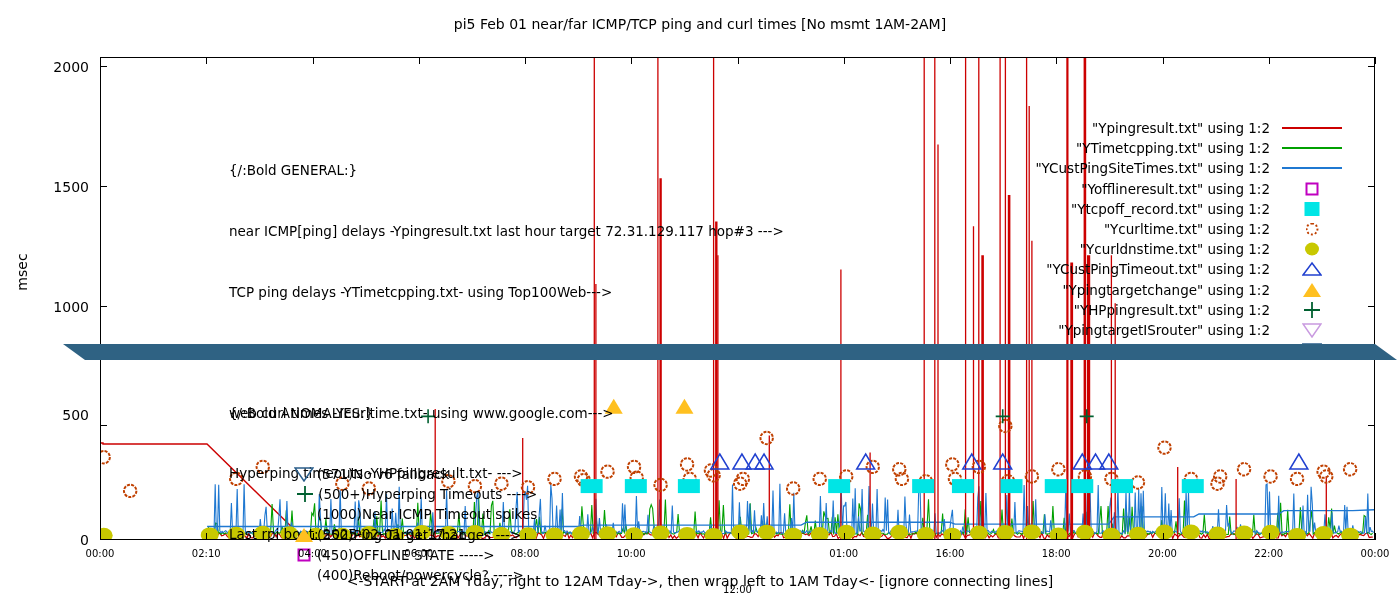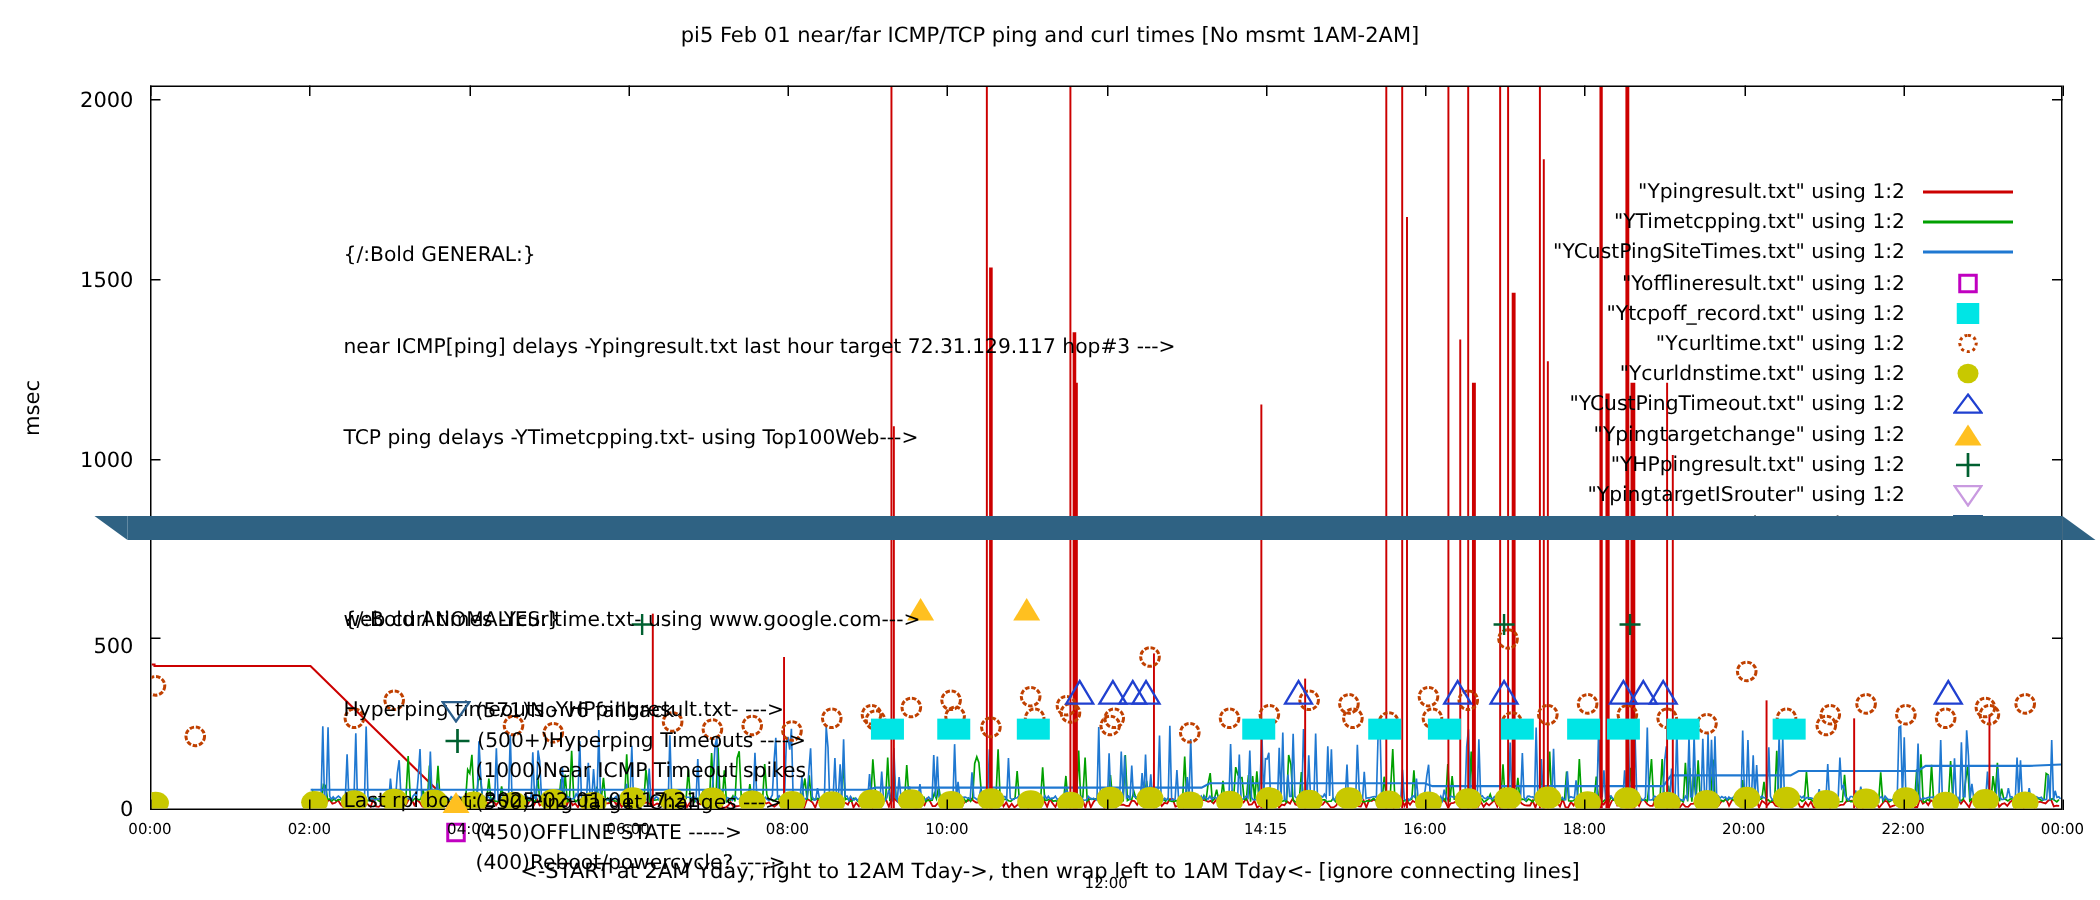--- a/index.html
+++ b/index.html
@@ -43,21 +43,21 @@
 
 <div id="root">
 
   <div class="abs" id="chart-title">pi5 Feb 01  near/far ICMP/TCP ping and curl times [No msmt 1AM-2AM]</div>
 
   <div class="abs" id="ylabel">msec</div>
 
   <div class="abs ytick-label" style="top:60px">2000</div>
   <div class="abs ytick-label" style="top:180px">1500</div>
   <div class="abs ytick-label" style="top:300px">1000</div>
-  <div class="abs ytick-label" style="top:424px">500</div>
+  <div class="abs ytick-label" style="top:408px">500</div>
   <div class="abs ytick-label" style="top:533px">0</div>
 
   <div class="abs tickmark ytick" style="top:66px"></div>
   <div class="abs tickmark ytick" style="top:186px"></div>
   <div class="abs tickmark ytick" style="top:306px"></div>
   <div class="abs tickmark ytick" style="top:425px"></div>
   <div class="abs tickmark ytick-r" style="top:66px"></div>
   <div class="abs tickmark ytick-r" style="top:186px"></div>
   <div class="abs tickmark ytick-r" style="top:306px"></div>
   <div class="abs tickmark ytick-r" style="top:425px"></div>
@@ -355,27 +355,27 @@
           </span>
         </div>
       </div>
   </div>
 
   <div class="abs tickmark xtick" style="left:100px"></div>
   <div class="abs tickmark xtick-t" style="left:100px"></div>
 
   <div id="xticks">
       <div class="abs xtick-label" style="left: 65px;">00:00</div>
-      <div class="abs xtick-label" style="left: 171.25px;">02:00</div>
+      <div class="abs xtick-label" style="left: 171.25px;">02:10</div>
       <div class="abs xtick-label" style="left: 277.5px;">04:00</div>
       <div class="abs xtick-label" style="left: 383.75px;">06:00</div>
       <div class="abs xtick-label" style="left: 490px;">08:00</div>
       <div class="abs xtick-label" style="left: 596.25px;">10:00</div>
       <div class="abs xtick-label" style="left: 702.5px; margin-top: 36px;">12:00</div>
-      <div class="abs xtick-label" style="left: 808.75px;">14:15</div>
+      <div class="abs xtick-label" style="left: 808.75px;">01:00</div>
       <div class="abs xtick-label" style="left: 915px;">16:00</div>
       <div class="abs xtick-label" style="left: 1021.25px;">18:00</div>
       <div class="abs xtick-label" style="left: 1127.5px;">20:00</div>
       <div class="abs xtick-label" style="left: 1233.75px;">22:00</div>
       <div class="abs xtick-label" style="left: 1340px;">00:00</div>
     </div>
 
   <div class="abs" id="xlabel">&lt;-START at 2AM Yday, right to 12AM Tday-&gt;, then wrap left to 1AM Tday&lt;- [ignore connecting lines]</div>
 
   <div class="abs" id="overlay-band"></div>

